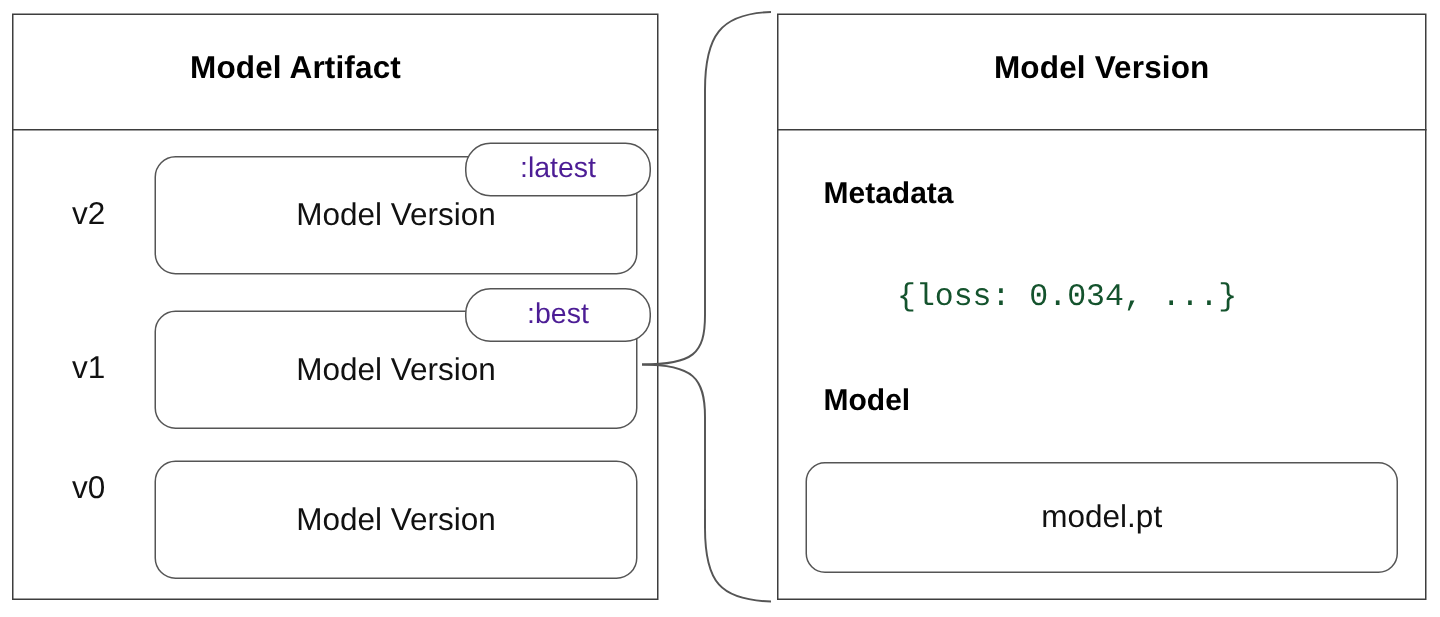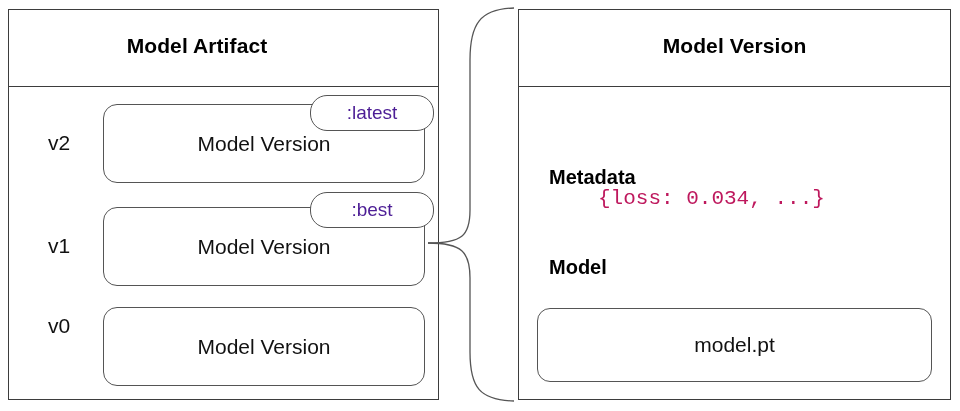--- a/index.html
+++ b/index.html
@@ -87,21 +87,21 @@
   .section-heading {
     position: absolute;
     font-weight: bold;
     font-size: 20px;
     color: #000000;
   }
   .mono-value {
     position: absolute;
     font-family: "Liberation Mono", "DejaVu Sans Mono", monospace;
     font-size: 21px;
-    color: #be185d;
+    color: #14532d;
     white-space: pre;
   }
 
   
   #connector {
     position: absolute;
     left: 0;
     top: 0;
     width: 960px;
     height: 411px;
@@ -144,21 +144,21 @@
     <path d="M 428 243 C 462 243 470 252 470 278 L 470 352 C 470 388 480 400 514 401" fill="none" stroke="#555555" stroke-width="1.3"></path>
   </svg>
 
   <div class="panel" style="left:518px; top:9px; width:433px; height:391px;">
   </div>
 
   <div class="panel-title" style="left:518px; width:433px; top:34px;">Model Version</div>
 
   <div class="panel-divider" style="left:518px; top:86px; width:433px;"></div>
 
-  <div class="section-heading" style="left:549px; top:118px;margin-top:48px;">Metadata</div>
+  <div class="section-heading" style="left:549px; top:118px;">Metadata</div>
 
   <div class="mono-value" style="left:598px; top:187px;">{loss: 0.034, ...}</div>
 
   <div class="section-heading" style="left:549px; top:256px;">Model</div>
 
   <div class="rbox file" style="left:537px; top:308px; width:395px; height:74px;text-align:center;">model.pt</div>
 
 </div>
 
 </body></html>

